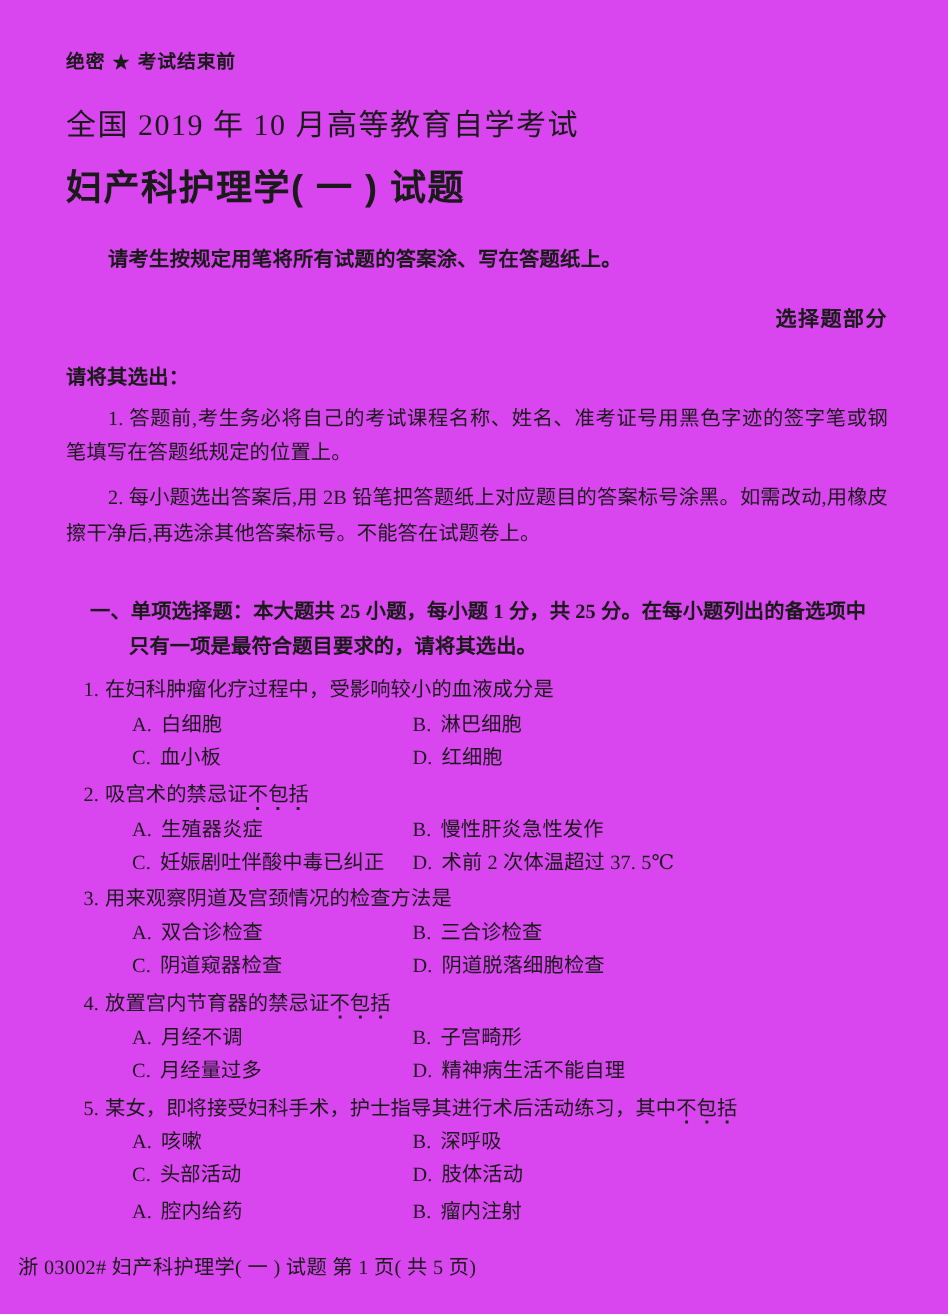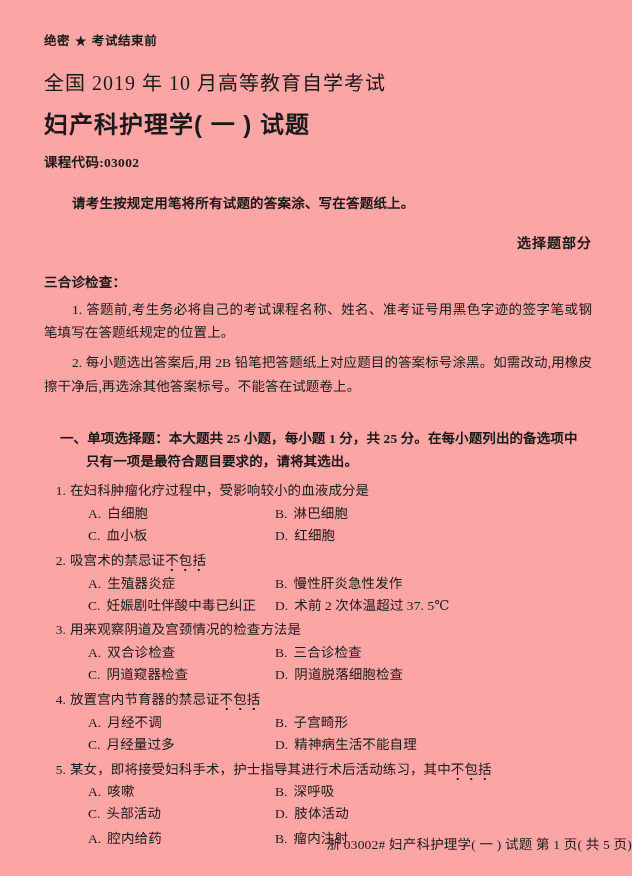--- a/index.html
+++ b/index.html
@@ -10,21 +10,21 @@
   }
   body {
     font-family: "Liberation Serif", "DejaVu Serif", serif;
     color: #1a1a1a;
     -webkit-font-smoothing: none;
   }
   .page {
     position: relative;
     width: 632px;
     height: 876px;
-    background: #fca5a5;
+    background: #d946ef;
     overflow: hidden;
     box-sizing: border-box;
   }
   .sheet {
     position: absolute;
     left: 44px;
     top: 0;
     width: 548px;
   }
 
@@ -181,51 +181,50 @@
     margin-right: 6px;
     white-space: nowrap;
   }
   .opt-text {
     white-space: nowrap;
   }
 
   
   .footer {
     position: absolute;
-    left: 0;
+    left: 12px;
     right: 0;
     top: 833px;
-    text-align: right;
+    text-align: left;
     font-size: 13.5px;
     letter-spacing: 0.2px;
     white-space: nowrap;
   }
 </style>
 </head>
 <body>
 
 <div class="page">
   <div class="sheet">
 
     <div class="secrecy">
       <span>绝密</span><span class="star">★</span><span>考试结束前</span>
     </div>
 
     <div class="title-block">
       <div class="title-main">全国 2019 年 10 月高等教育自学考试</div>
       <div class="title-sub">妇产科护理学( 一 ) 试题</div>
-      <div class="title-code"><span>课程代码</span><span>:</span><span>03002</span></div>
     </div>
 
     <div class="notice-line">请考生按规定用笔将所有试题的答案涂、写在答题纸上。</div>
 
     <div class="part-heading">选择题部分</div>
 
     <div class="notes">
-      <div class="notes-title">三合诊检查：</div>
+      <div class="notes-title">请将其选出：</div>
       <div class="note-item">1. 答题前,考生务必将自己的考试课程名称、姓名、准考证号用黑色字迹的签字笔或钢笔填写在答题纸规定的位置上。</div>
       <div class="note-item">2. 每小题选出答案后,用 2B 铅笔把答题纸上对应题目的答案标号涂黑。如需改动,用橡皮擦干净后,再选涂其他答案标号。不能答在试题卷上。</div>
     </div>
 
     <div class="section">
       <div class="section-head">
         <span class="sec-label">一、单项选择题：</span><span>本大题共 25 小题，每小题 1 分，共 25 分。在每小题列出的备选项中</span>
       </div>
       <div class="section-head" style="padding-left:26px; text-indent:0;">
         <span>只有一项是最符合题目要求的，请将其选出。</span>

